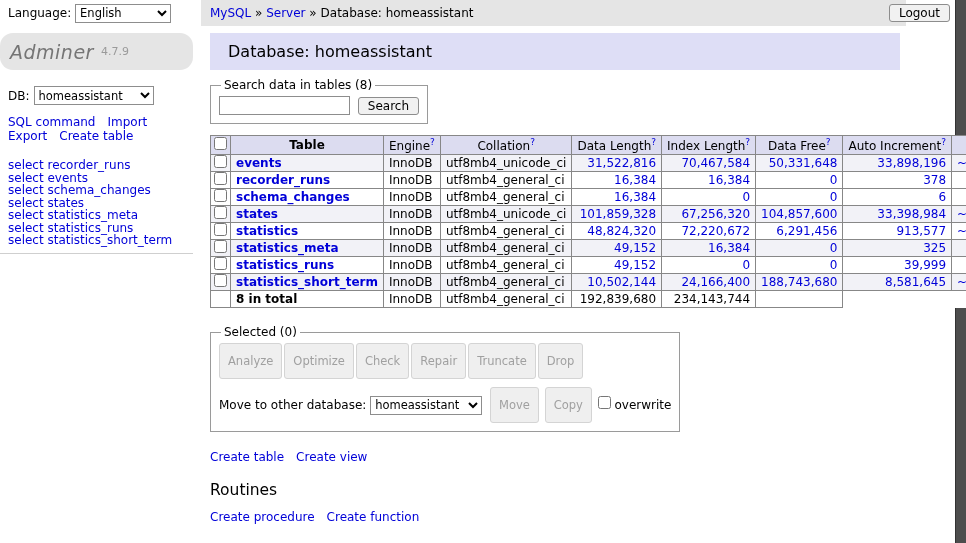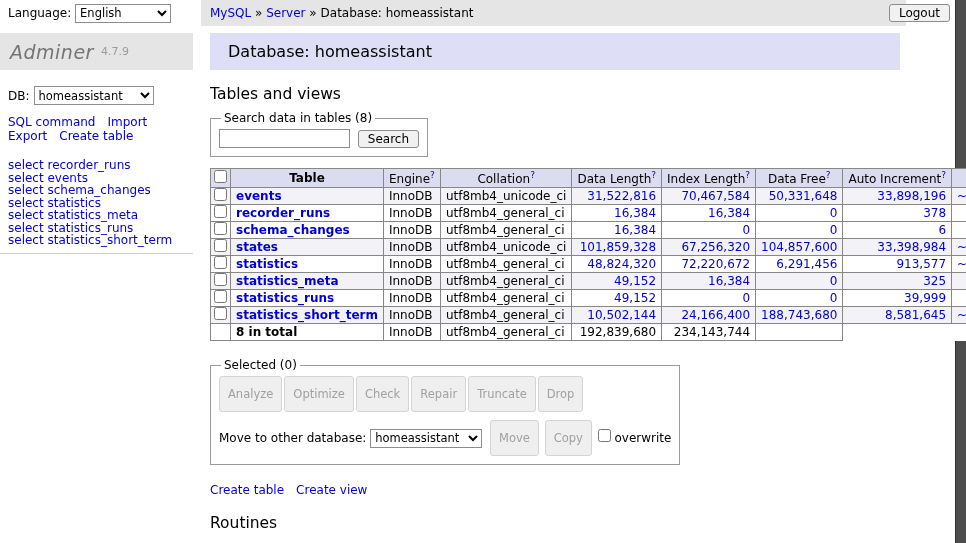--- a/index.html
+++ b/index.html
@@ -21,21 +21,21 @@
   #logout-btn { position:absolute; right:16px; top:4px; }
 
   
   #scrollbar { position:absolute; right:0; top:0; width:11px; height:543px; background:#8a8a8a; border-left:1px solid #333; }
   #scrollbar-thumb { width:100%; height:100%; background:#4d4d4d; }
 
   
   #sidebar { position:absolute; left:0; top:33px; width:193px; }
   #sidebar h1 {
     height:37px; background:var(--bar-bg,#e5e5e5);
-    display:flex; align-items:center; padding-left:10px; font-weight:normal;
+    display:flex; align-items:center; padding-left:10px; font-weight:normal;border-radius:13px;
   }
   .app-name { font-size:19px; font-style:italic; color:#757575; letter-spacing:.5px; }
   .app-version { font-size:11px; color:#9a9a9a; margin-left:7px; }
   .db-row { margin:16px 0 0 8px; }
   .db-row select { width:120px; margin-left:4px; }
   .action-links { margin:10px 8px 0; line-height:14px; }
   .action-links a { margin-right:12px; }
   .table-links { margin-top:16px; padding:0 0 6px 8px; border-bottom:1px solid #cfcfcf; width:193px; }
   .table-links a { display:block; line-height:12.5px; white-space:nowrap; }
 
@@ -119,32 +119,31 @@
     <span class="app-version">4.7.9</span>
   </h1>
   <div class="db-row">
     <span>DB:</span><select><option>homeassistant</option></select>
   </div>
   <p class="action-links"><a href="#">SQL command</a><a href="#">Import</a><br><a href="#">Export</a><a href="#">Create table</a></p>
   <div class="table-links">
       <a href="#">select recorder_runs</a>
       <a href="#">select events</a>
       <a href="#">select schema_changes</a>
-      <a href="#">select statistics</a>
+      <a href="#">select states</a>
       <a href="#">select statistics_meta</a>
       <a href="#">select statistics_runs</a>
       <a href="#">select statistics_short_term</a>
     </div>
 </aside>
 
 <main id="main">
   <h2 id="page-title">Database: homeassistant</h2>
 
 
-  <h3 id="tables-heading">Tables and views</h3>
 
   <fieldset id="search-fieldset">
     <legend>Search data in tables (8)</legend>
     <input type="text" value="" style="">
     <button class="btn">Search</button>
   </fieldset>
 
   <table class="data-table">
     <thead>
       <tr>

